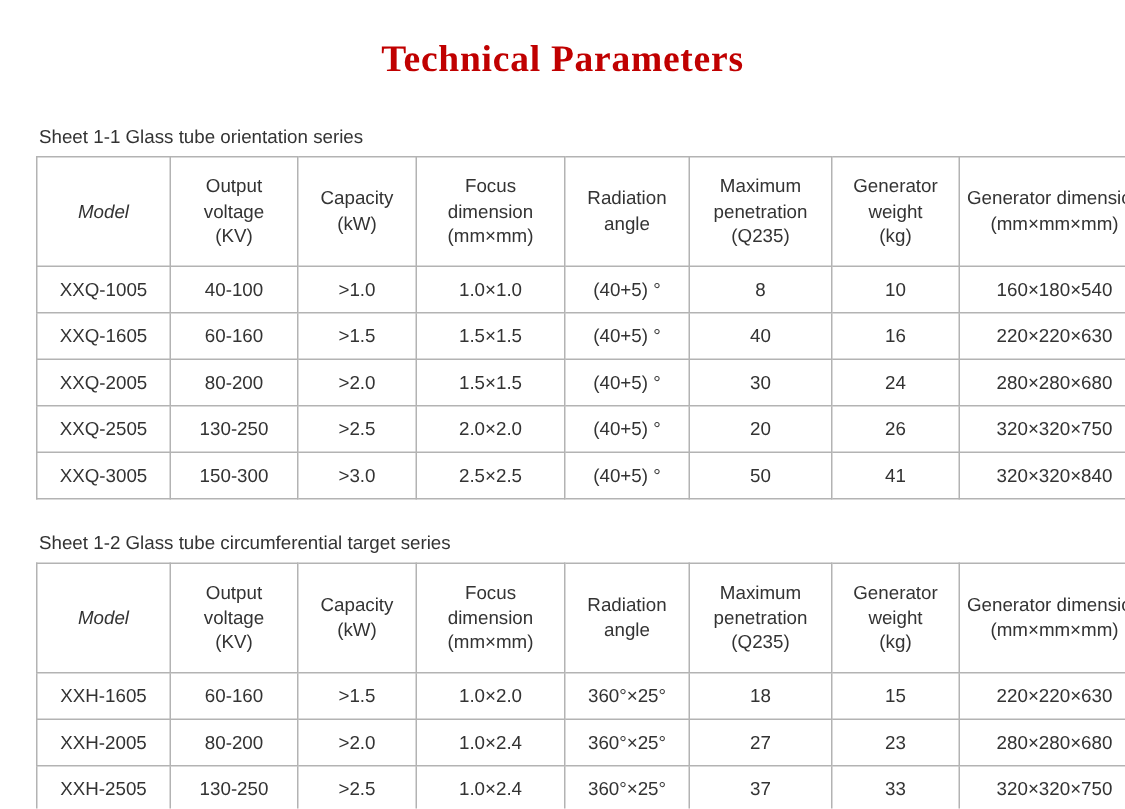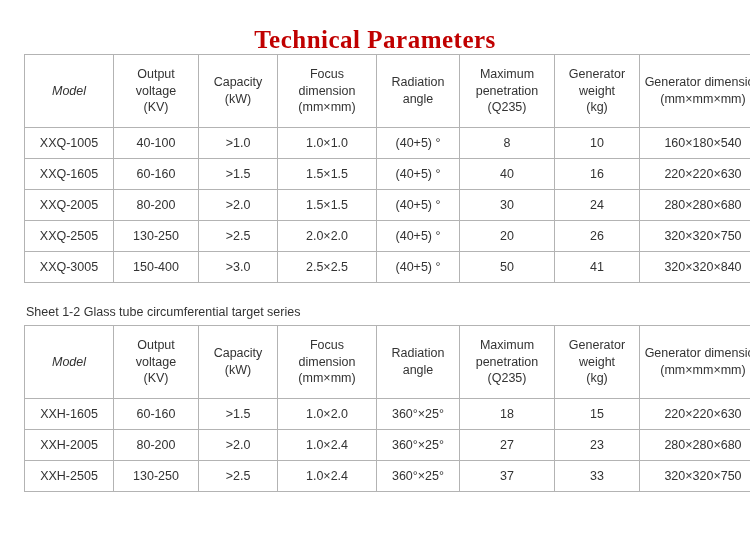--- a/index.html
+++ b/index.html
@@ -77,20 +77,21 @@
   .c6 { width: 80px; }
   .c7 { width: 122px; }
 </style>
 </head>
 <body>
 
 <div class="page">
 
   <h1 class="title">Technical Parameters</h1>
 
+  <p class="sheet-caption caption-1">Sheet 1-1 Glass tube orientation series</p>
 
   <div class="table-wrap">
     <table class="spec">
       <thead>
         <tr>
           <th class="c0">
             <span class="hdr-line">Model</span>
           </th>
           <th class="c1">
             <span class="hdr-line">Output</span>
@@ -162,21 +163,21 @@
           <td>130-250</td>
           <td>&gt;2.5</td>
           <td>2.0×2.0</td>
           <td>(40+5) °</td>
           <td>20</td>
           <td>26</td>
           <td>320×320×750</td>
         </tr>
         <tr>
           <td>XXQ-3005</td>
-          <td>150-400</td>
+          <td>150-300</td>
           <td>&gt;3.0</td>
           <td>2.5×2.5</td>
           <td>(40+5) °</td>
           <td>50</td>
           <td>41</td>
           <td>320×320×840</td>
         </tr>
       </tbody>
     </table>
   </div>

